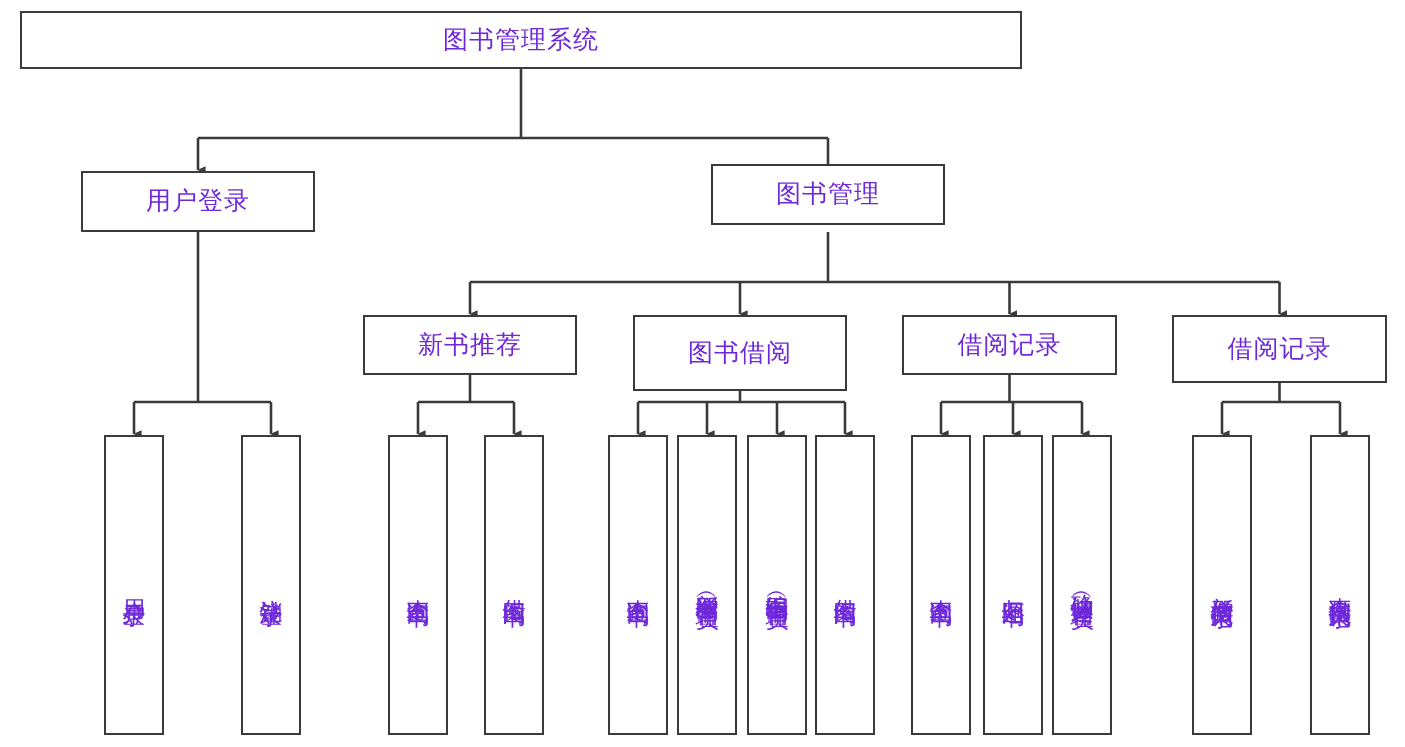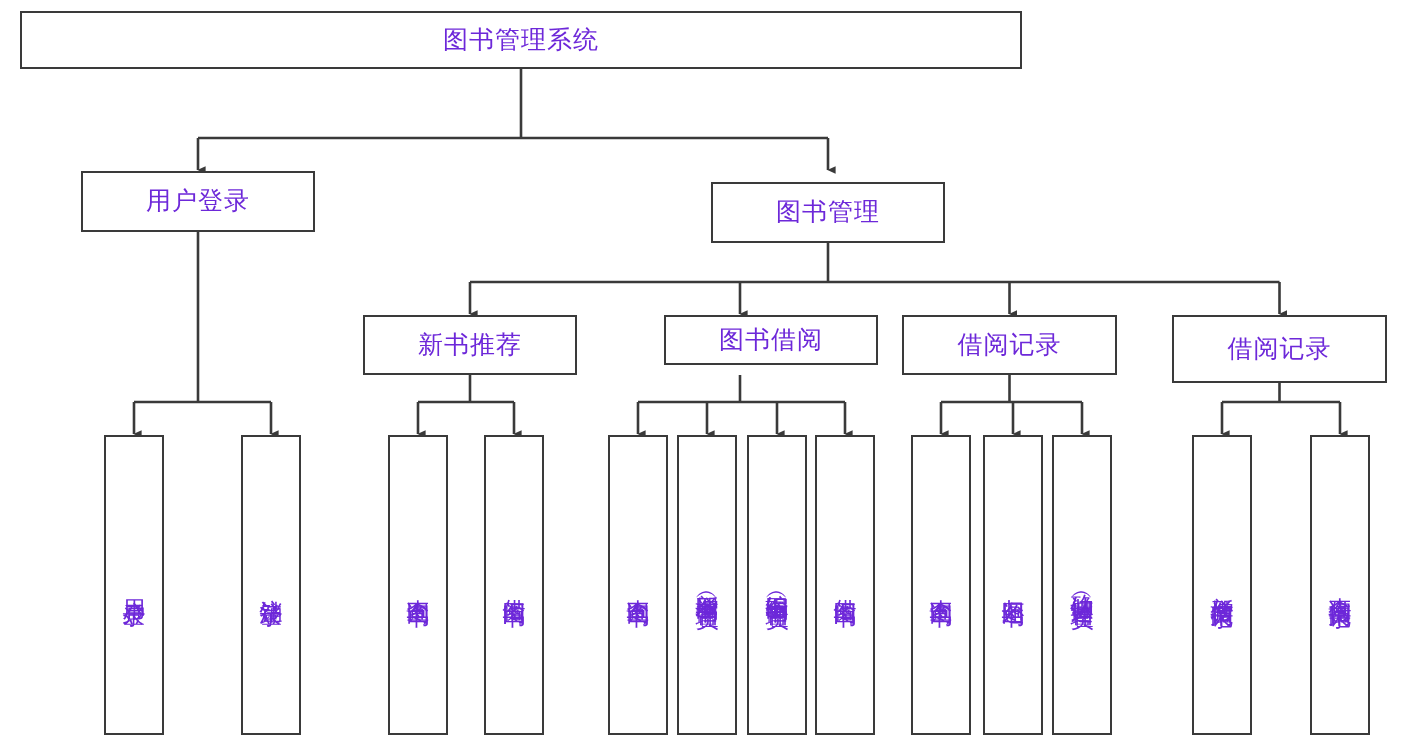--- a/index.html
+++ b/index.html
@@ -113,27 +113,27 @@
       </g>
   </svg>
 
   <div id="nodes">
       <div class="node horiz" style="left: 20px; top: 11px; width: 1002px; height: 58px;">
         <span class="label">图书管理系统</span>
       </div>
       <div class="node horiz" style="left: 81px; top: 171px; width: 234px; height: 61px;">
         <span class="label">用户登录</span>
       </div>
-      <div class="node horiz" style="left: 711px; top: 182px; width: 234px; height: 61px;">
+      <div class="node horiz" style="left: 711px; top: 164px; width: 234px; height: 61px;">
         <span class="label">图书管理</span>
       </div>
       <div class="node horiz" style="left: 363px; top: 315px; width: 214px; height: 60px;">
         <span class="label">新书推荐</span>
       </div>
-      <div class="node horiz" style="left: 664px; top: 315px; width: 214px; height: 50px;">
+      <div class="node horiz" style="left: 633px; top: 315px; width: 214px; height: 76px;">
         <span class="label">图书借阅</span>
       </div>
       <div class="node horiz" style="left: 902px; top: 315px; width: 215px; height: 60px;">
         <span class="label">借阅记录</span>
       </div>
       <div class="node horiz" style="left: 1172px; top: 315px; width: 215px; height: 68px;">
         <span class="label">借阅记录</span>
       </div>
       <div class="node vert" style="left: 104px; top: 435px; width: 60px; height: 300px;">
         <span class="label">用户登录</span>

